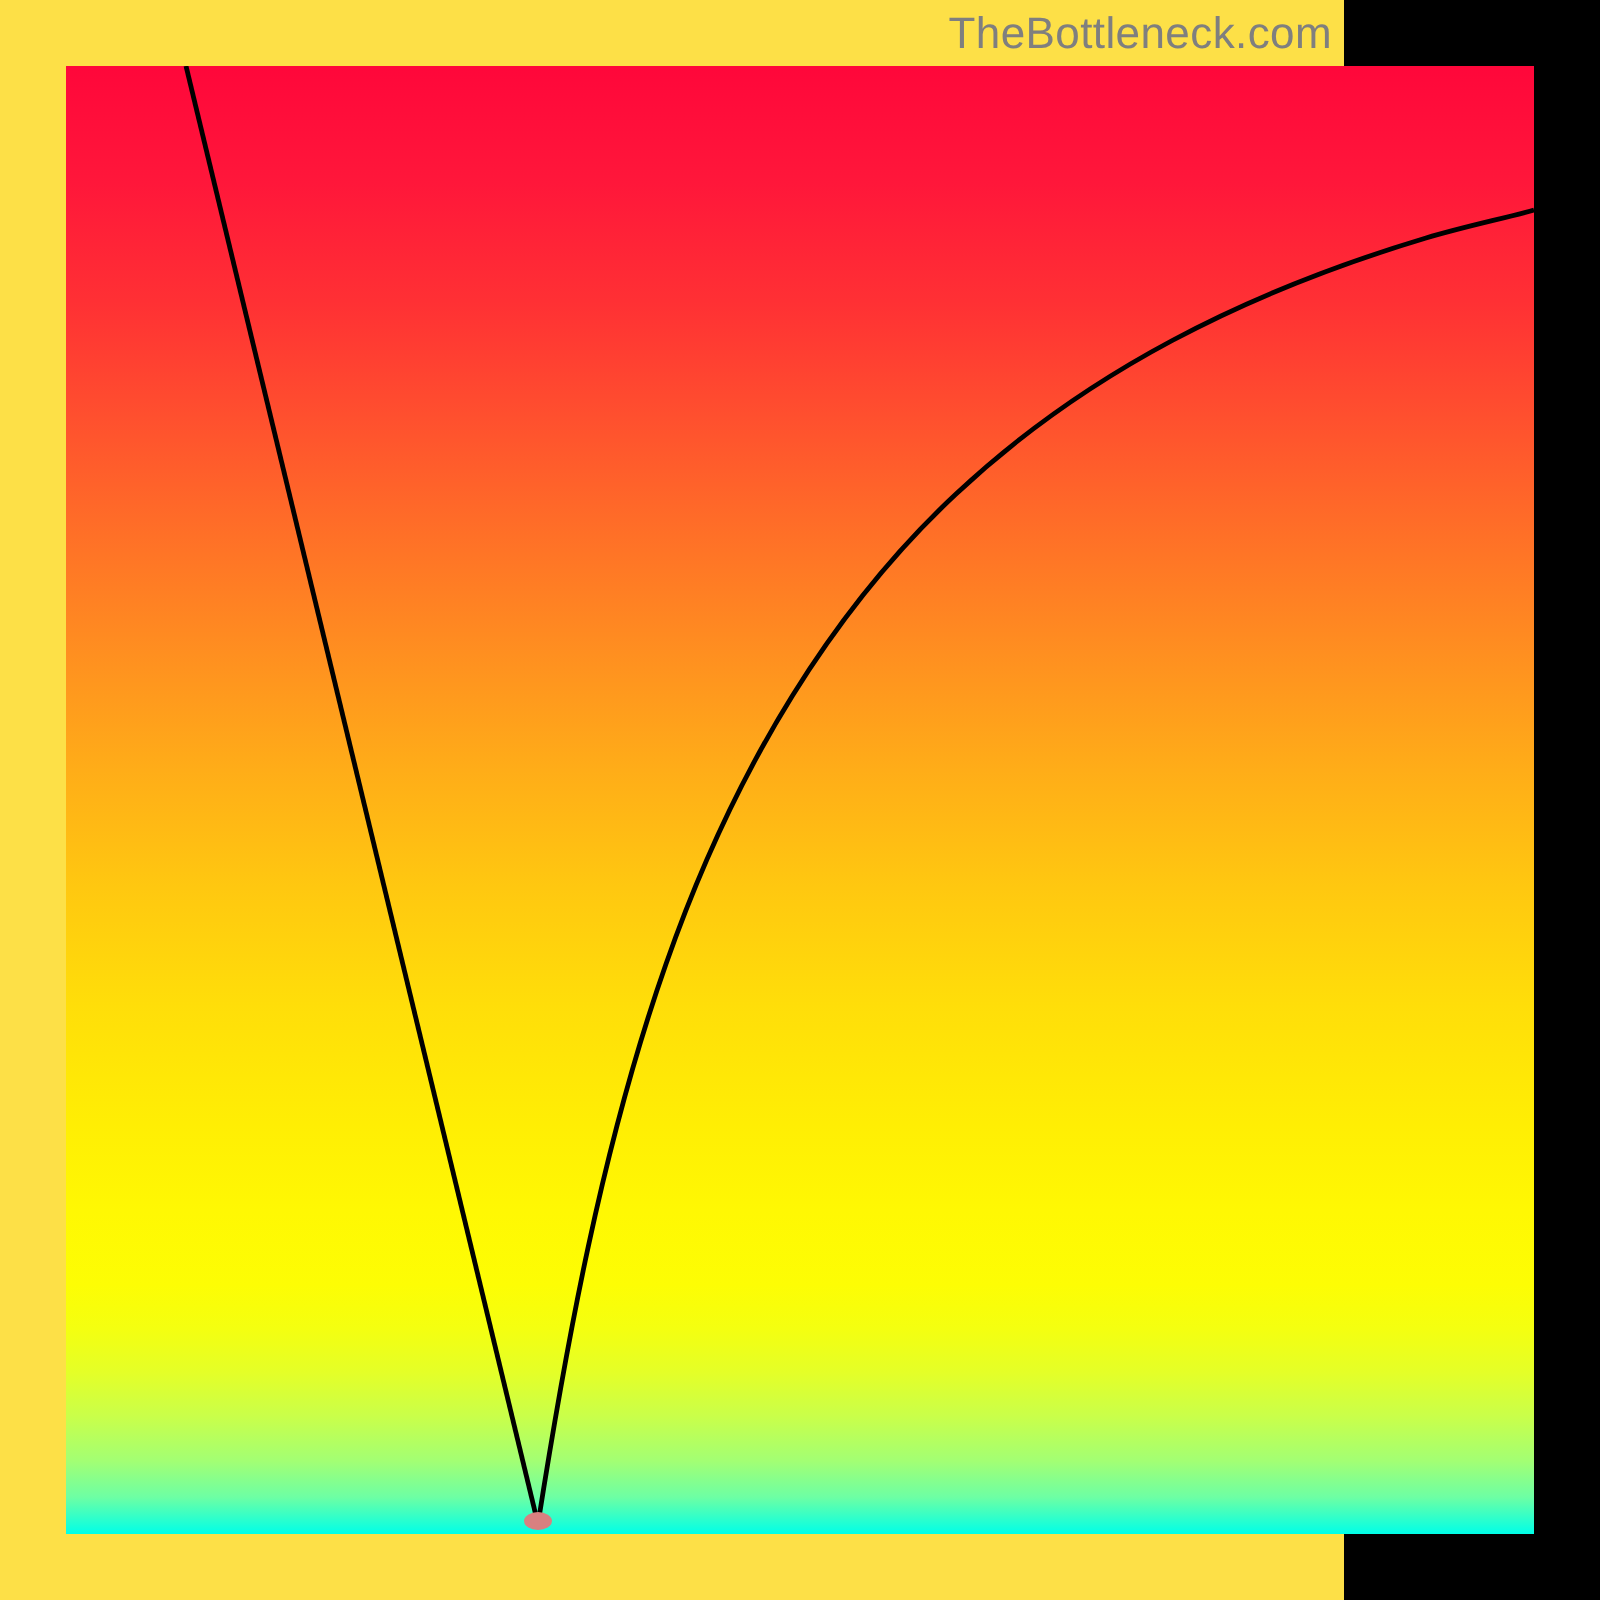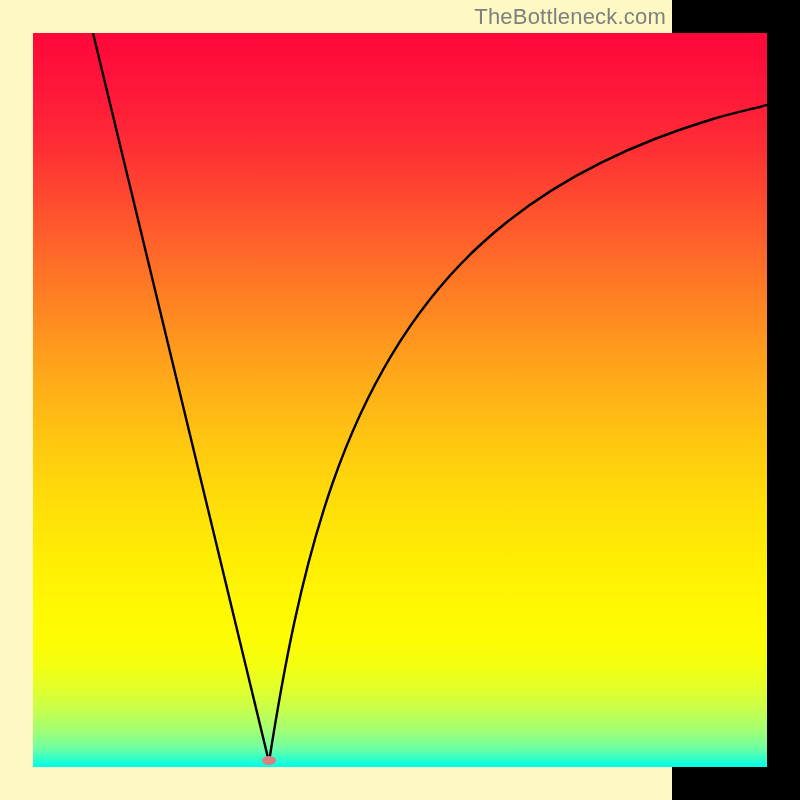--- a/index.html
+++ b/index.html
@@ -8,21 +8,21 @@
     width: 800px;
     height: 800px;
     overflow: hidden;
     background: #000;
     font-family: Arial, Helvetica, sans-serif;
   }
   .frame {
     position: relative;
     width: 672px;
     height: 800px;
-    background: #fef9c3;
+    background: #fde047;
   }
   .plot {
     position: absolute;
     left: 33px;
     top: 33px;
     width: 734px;
     height: 734px;
     background: linear-gradient(
       to bottom,
       #ff073a 0%,

